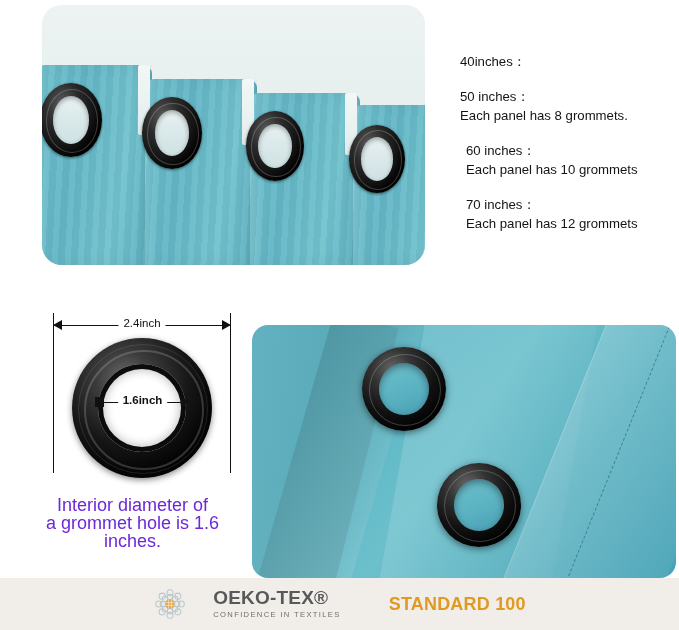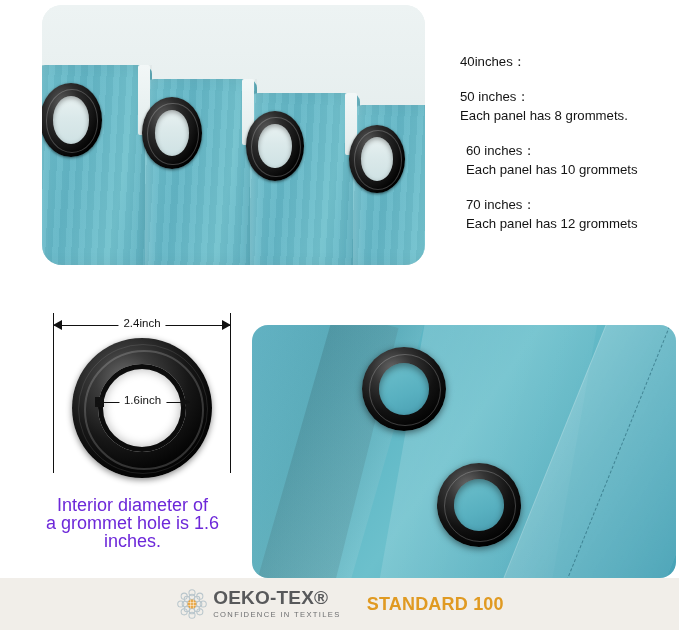--- a/index.html
+++ b/index.html
@@ -149,21 +149,21 @@
     top: -2px;
     left: 50%;
     transform: translateX(-50%);
     background: #ffffff;
     padding: 0 5px;
     font-size: 11.5px;
     color: #111;
     white-space: nowrap;
     line-height: 14px;
   }
-  .dim-inner .dim-label { background: transparent; color:#fff; }
+  .dim-inner .dim-label { background: transparent; color:#fff;font-weight:bold; }
   .dim-inner .line, .dim-inner .arrow-l { background:#111; }
   .ext {
     position:absolute;
     width:1px;
     background:#111;
   }
   .ext-l { left: 33px; top: 13px; height: 160px; }
   .ext-r { left: 210px; top: 13px; height: 160px; }
 
   .caption {
@@ -281,21 +281,21 @@
     width: 679px;
     height: 52px;
     background: #f1eee9;
     display: flex;
     align-items: center;
     justify-content: center;
   }
   .footer-inner {
     display: flex;
     align-items: center;
-    gap: 4px;
+    gap: 26px;
   }
   .oeko-mark {
     width: 34px;
     height: 34px;
     position: relative;
     flex: 0 0 auto;
   }
   .oeko-text {
     display: flex;
     flex-direction: column;

